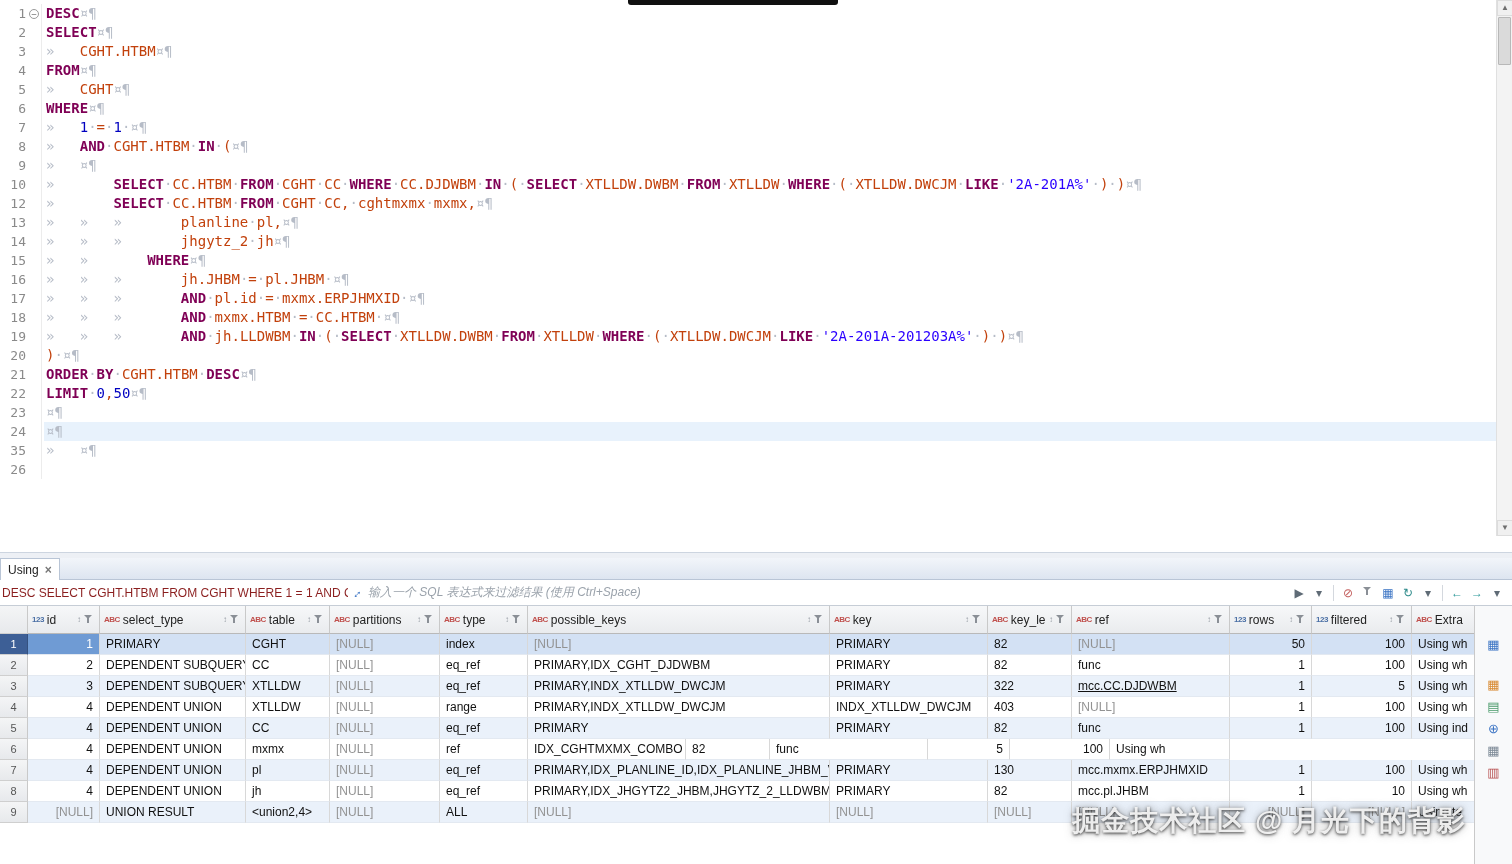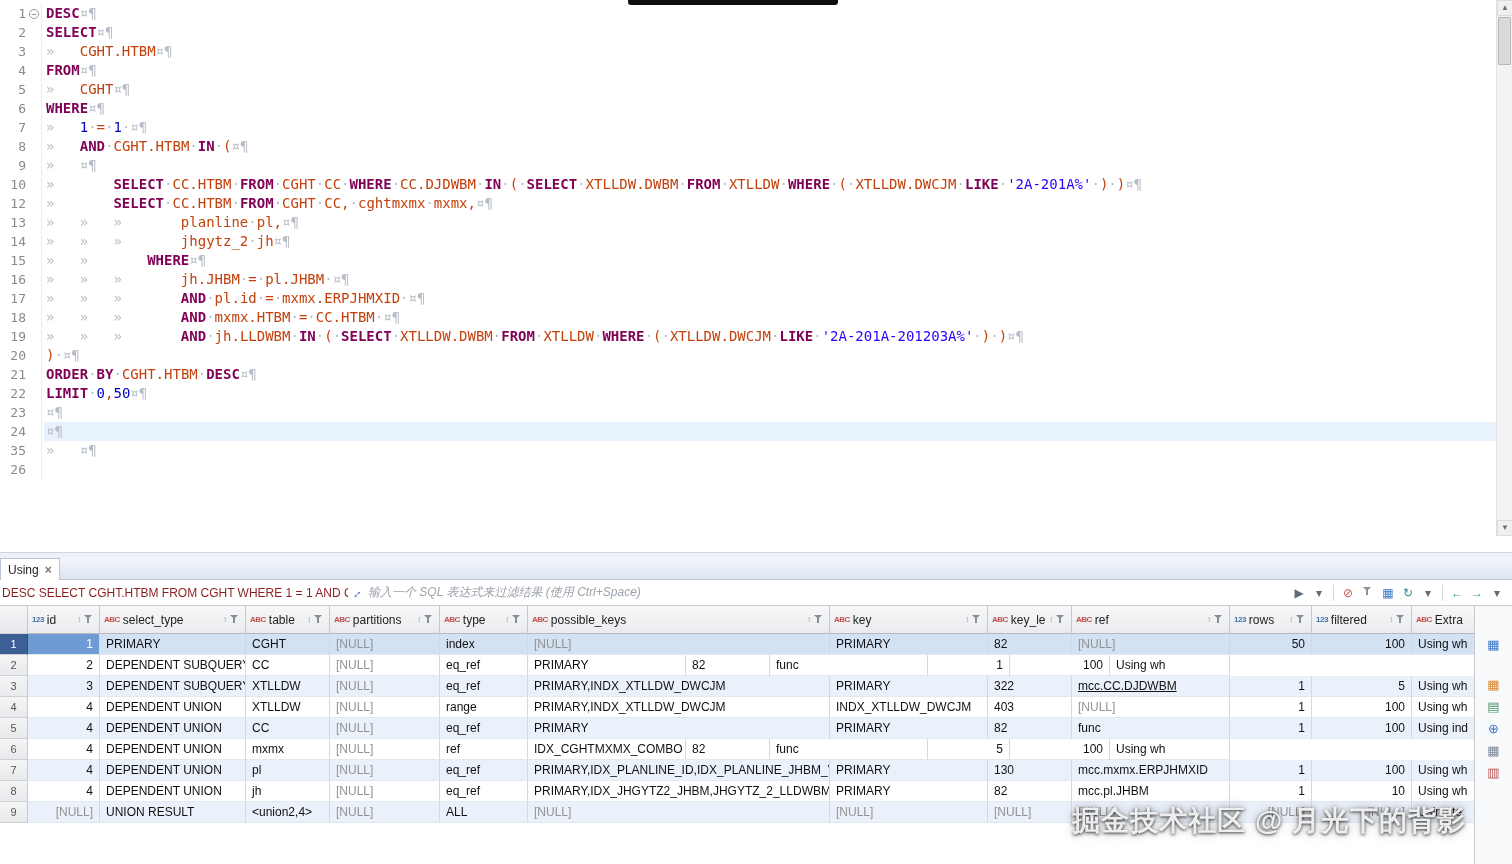--- a/index.html
+++ b/index.html
@@ -238,20 +238,21 @@
             <div class="gcell num" style="width: 100px;">100</div>
             <div class="gcell" style="width: 120px;">Using wh</div>
           </div>
           <div class="grow">
             <div class="rowhead">2</div>
             <div class="gcell num" style="width: 72px;">2</div>
             <div class="gcell" style="width: 146px;">DEPENDENT SUBQUERY</div>
             <div class="gcell" style="width: 84px;">CC</div>
             <div class="gcell null" style="width: 110px;">[NULL]</div>
             <div class="gcell" style="width: 88px;">eq_ref</div>
+            <div class="gcell" style="width: 302px;">PRIMARY,IDX_CGHT_DJDWBM</div>
             <div class="gcell" style="width: 158px;">PRIMARY</div>
             <div class="gcell" style="width: 84px;">82</div>
             <div class="gcell" style="width: 158px;">func</div>
             <div class="gcell num" style="width: 82px;">1</div>
             <div class="gcell num" style="width: 100px;">100</div>
             <div class="gcell" style="width: 120px;">Using wh</div>
           </div>
           <div class="grow stripe">
             <div class="rowhead">3</div>
             <div class="gcell num" style="width: 72px;">3</div>

